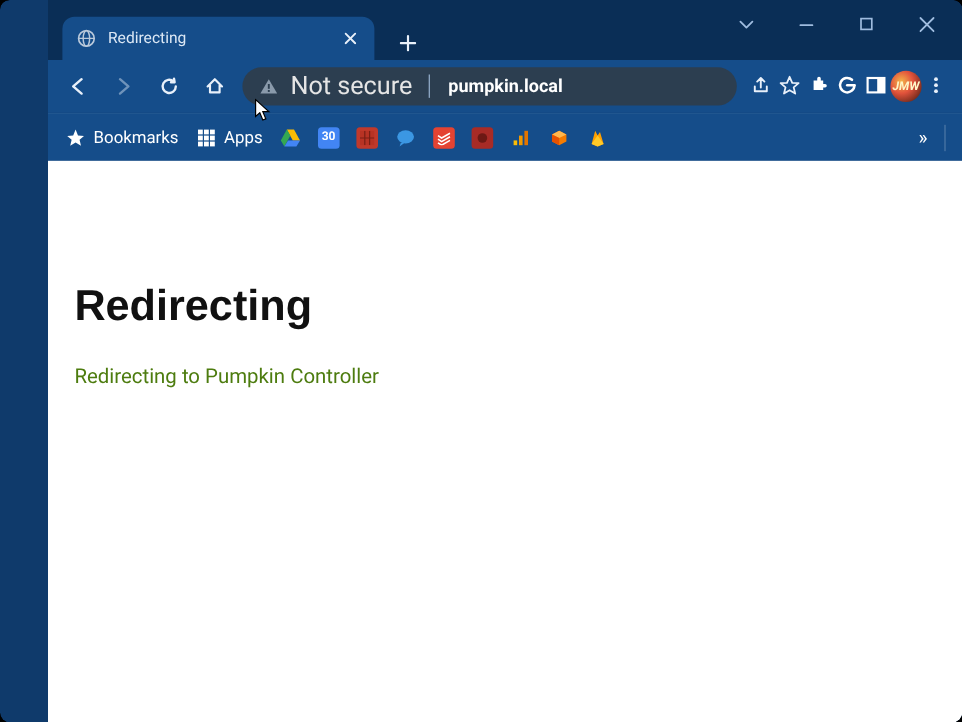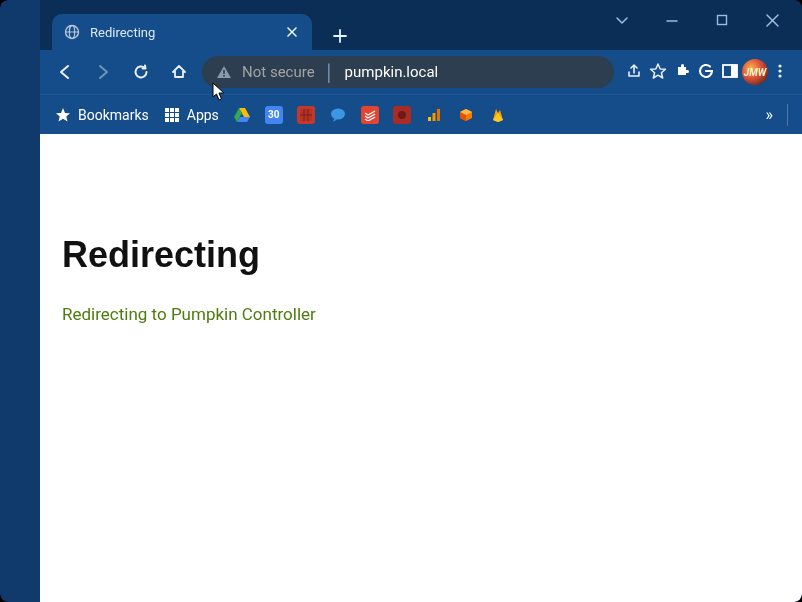--- a/index.html
+++ b/index.html
@@ -117,29 +117,30 @@
       border-radius: 16px;
       display: flex;
       align-items: center;
       padding: 0 14px;
       gap: 10px;
       color: #c7d6e6;
       min-width: 0;
     }
     .warn-icon { color: #e8e8e8; display:inline-flex; }
     .omnibox .not-secure {
-      color: #a3a3a3;
-      font-size: 15px;
+      color: #e5e5e5;
+      font-size: 21px;
     }
     .omnibox .divider {
       color: #8aa4c0;
     }
     .omnibox .url {
       color: #ffffff;
       font-size: 15px;
+      font-weight: bold;
     }
     .right-icons {
       display: flex;
       gap: 0;
       color: #e8f0fa;
     }
     .rbtn {
       width: 24px; height: 24px;
       display: inline-flex;
       align-items: center; justify-content: center;

